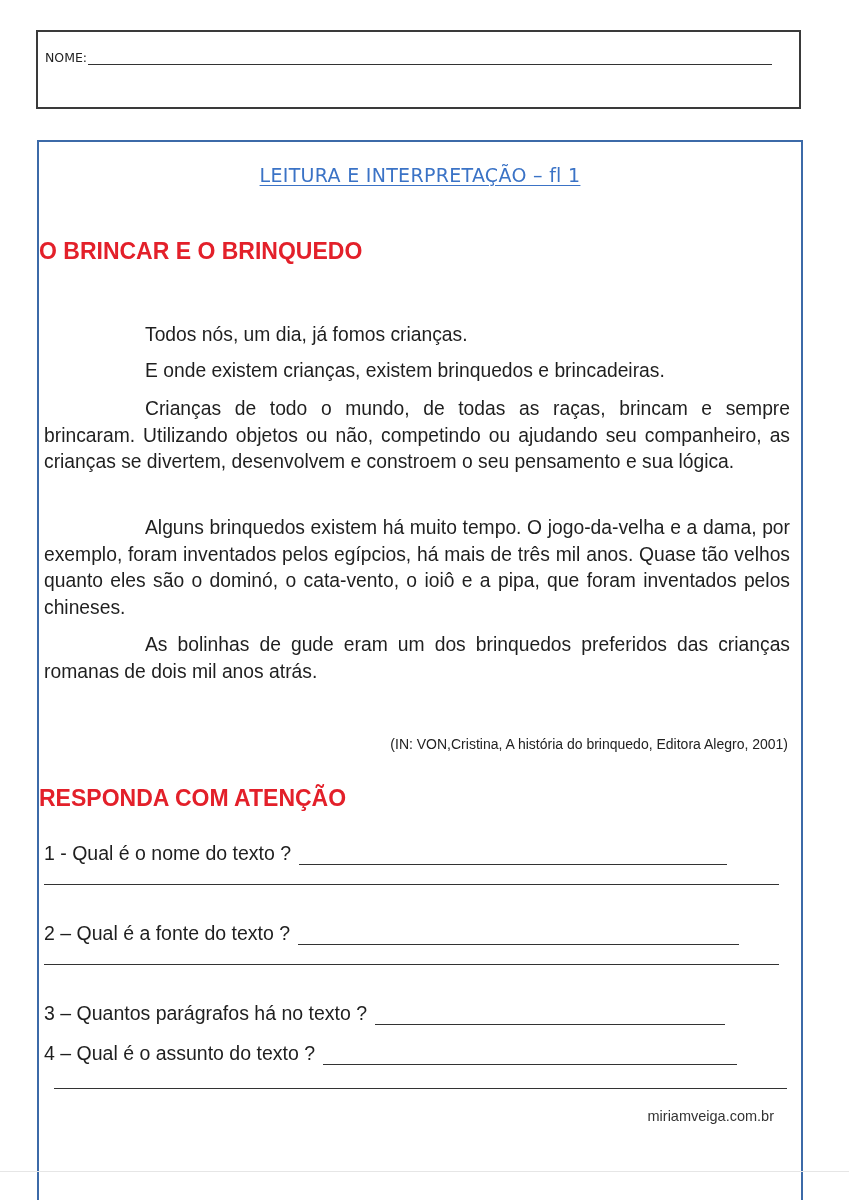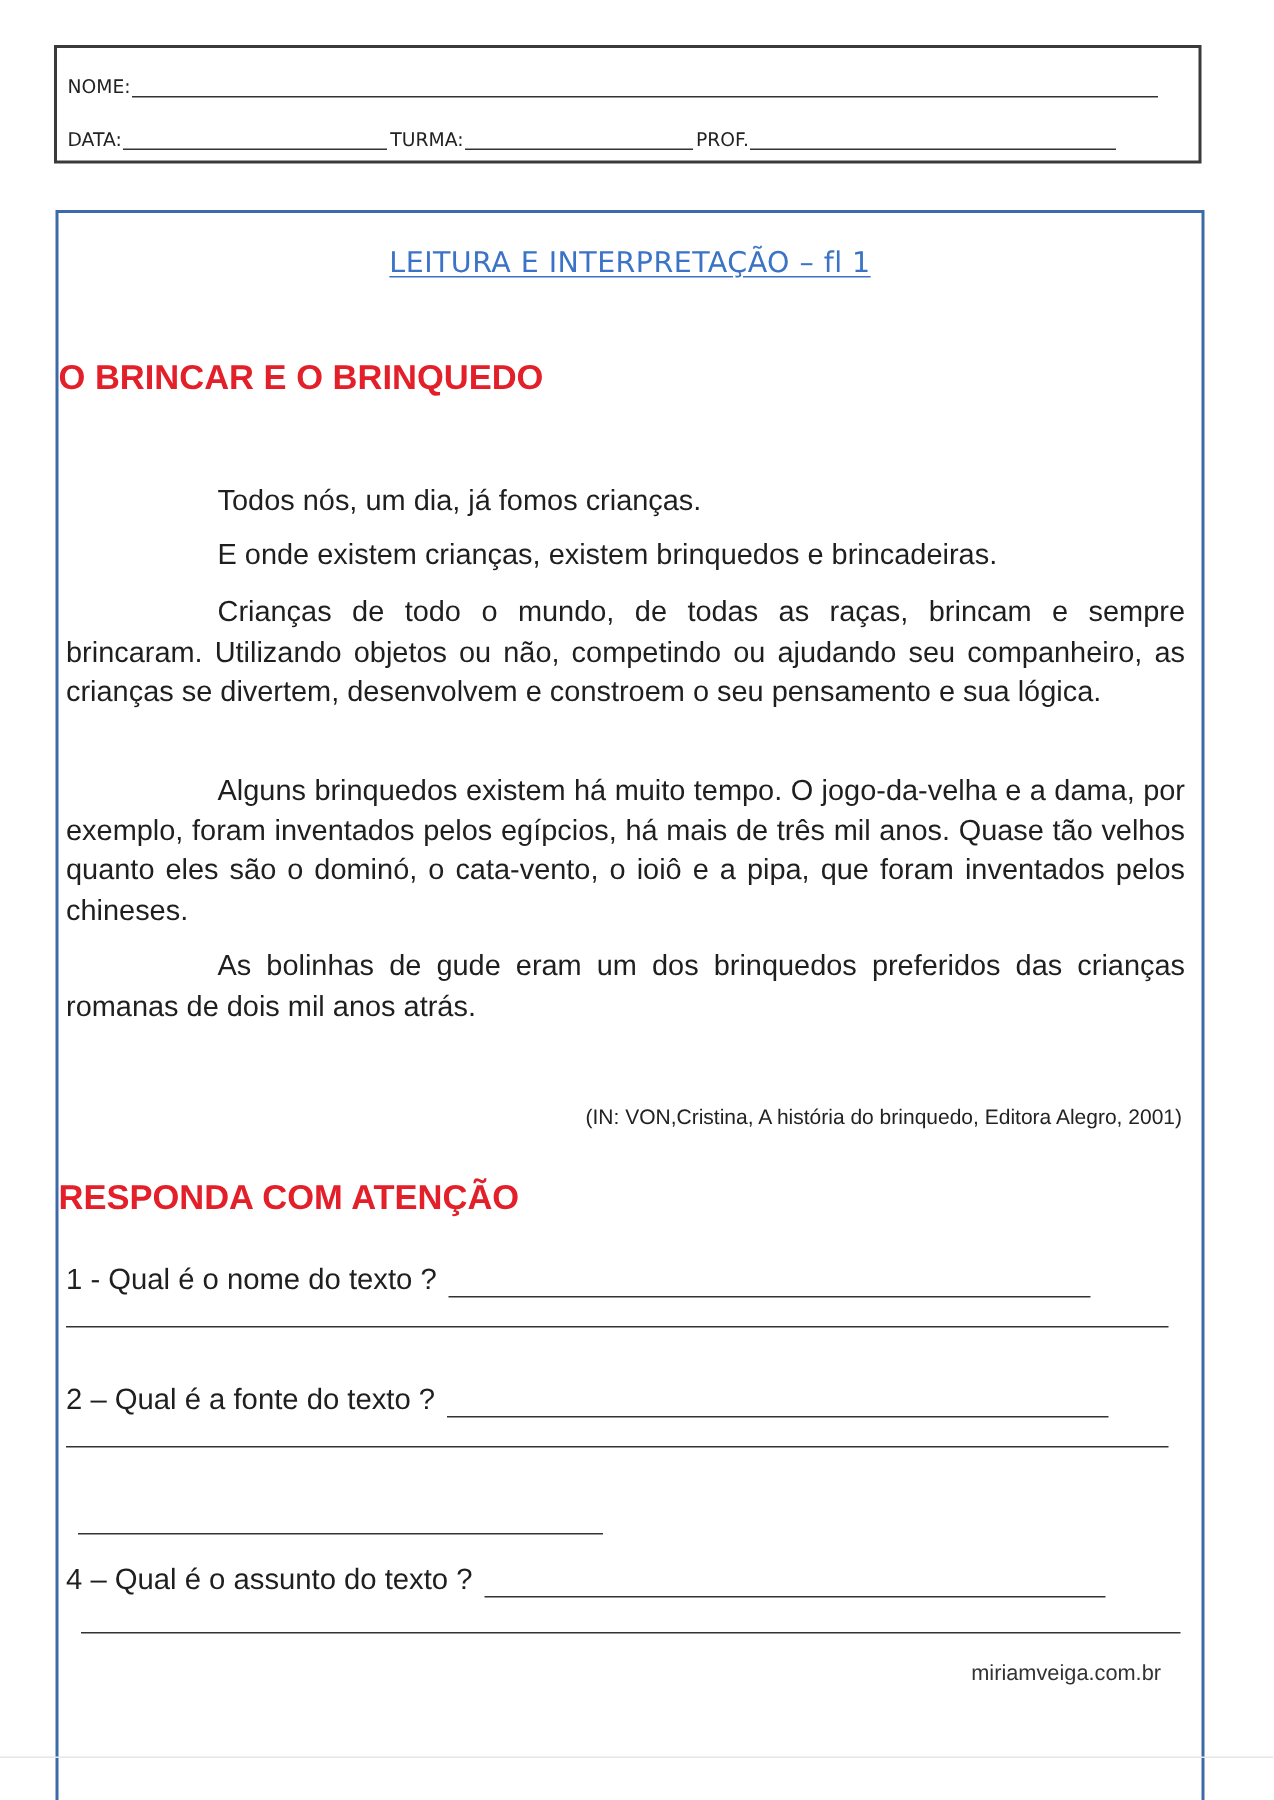--- a/index.html
+++ b/index.html
@@ -62,28 +62,20 @@
     }
   </style>
 </head>
 <body>
 
 <div class="header-box">
   <div class="hdr-row row1">
     <span>NOME:</span>
     <span class="line" style="width:684px"></span>
   </div>
-  <div class="hdr-row row2">
-    <span>DATA:</span>
-    <span class="line" style="width:176px"></span>
-    <span>TURMA:</span>
-    <span class="line" style="width:152px"></span>
-    <span>PROF.</span>
-    <span class="line" style="width:244px"></span>
-  </div>
 </div>
 
 <div class="main-box">
   <div class="subtitle">
     <span>LEITURA E INTERPRETAÇÃO – fl 1</span>
   </div>
   <div class="title">O BRINCAR E O BRINQUEDO</div>
 
   <div class="text" style="top:180px">
     <p>Todos nós, um dia, já fomos crianças.</p>
@@ -111,20 +103,21 @@
   </div>
   <div class="fullline" style="left:5px; top:742px; width:735px"></div>
 
   <div class="q" style="top:780px">
     <span>2 – Qual é a fonte do texto ?</span>
     <span class="ans" style="width:441px"></span>
   </div>
   <div class="fullline" style="left:5px; top:822px; width:735px"></div>
 
   <div class="q" style="top:860px">
+    <span>3 – Quantos parágrafos há no texto ?</span>
     <span class="ans" style="width:350px"></span>
   </div>
 
   <div class="q" style="top:900px">
     <span>4 – Qual é o assunto do texto ?</span>
     <span class="ans" style="width:414px"></span>
   </div>
   <div class="fullline" style="left:15px; top:946px; width:733px"></div>
 
   <div class="site">miriamveiga.com.br</div>

